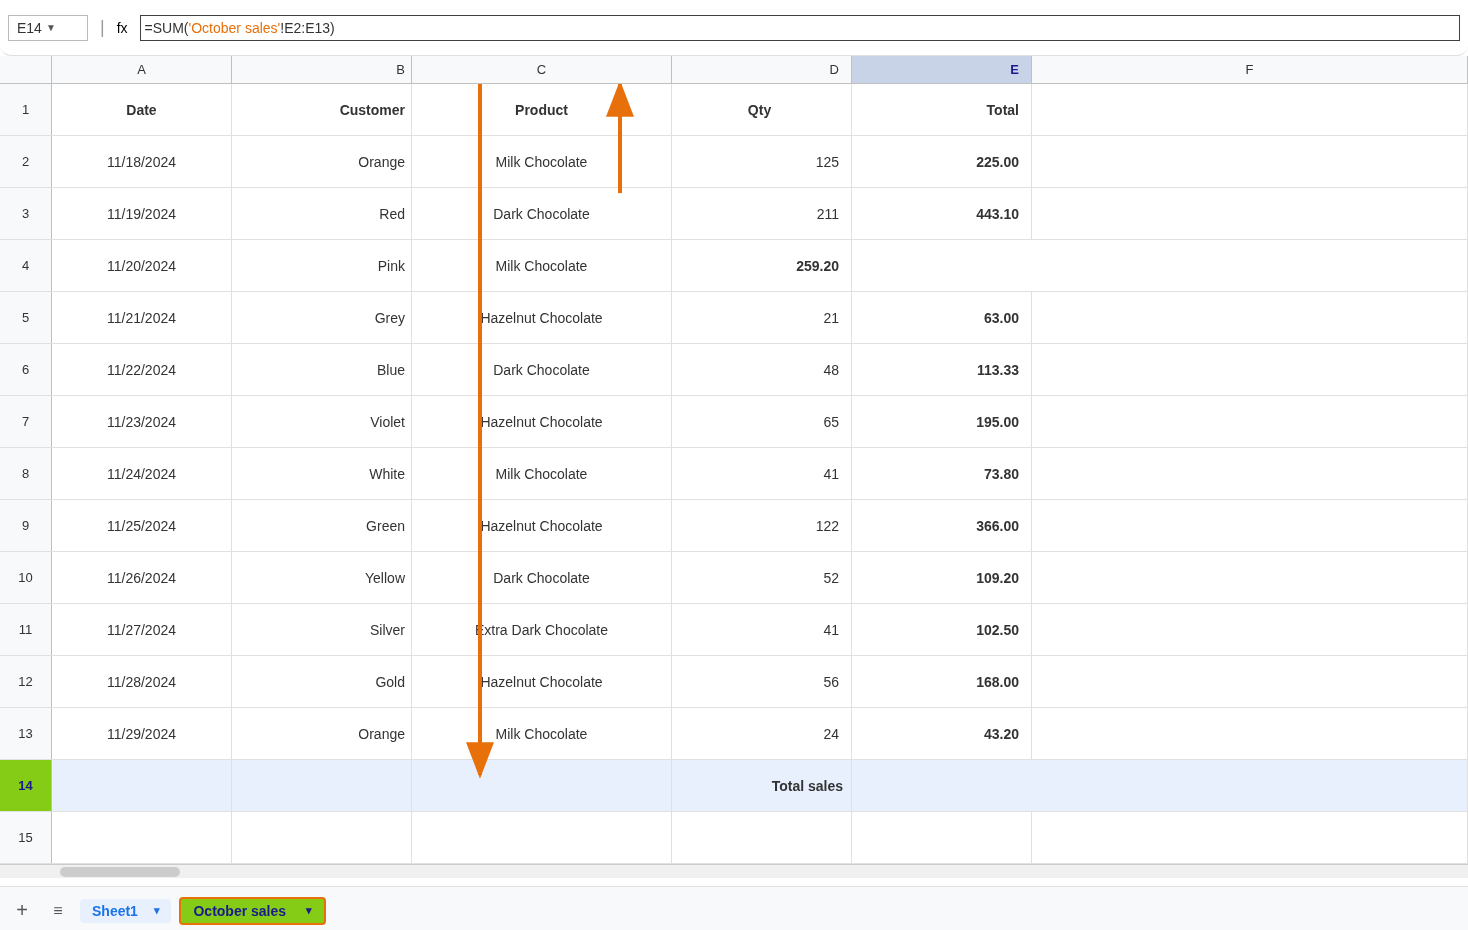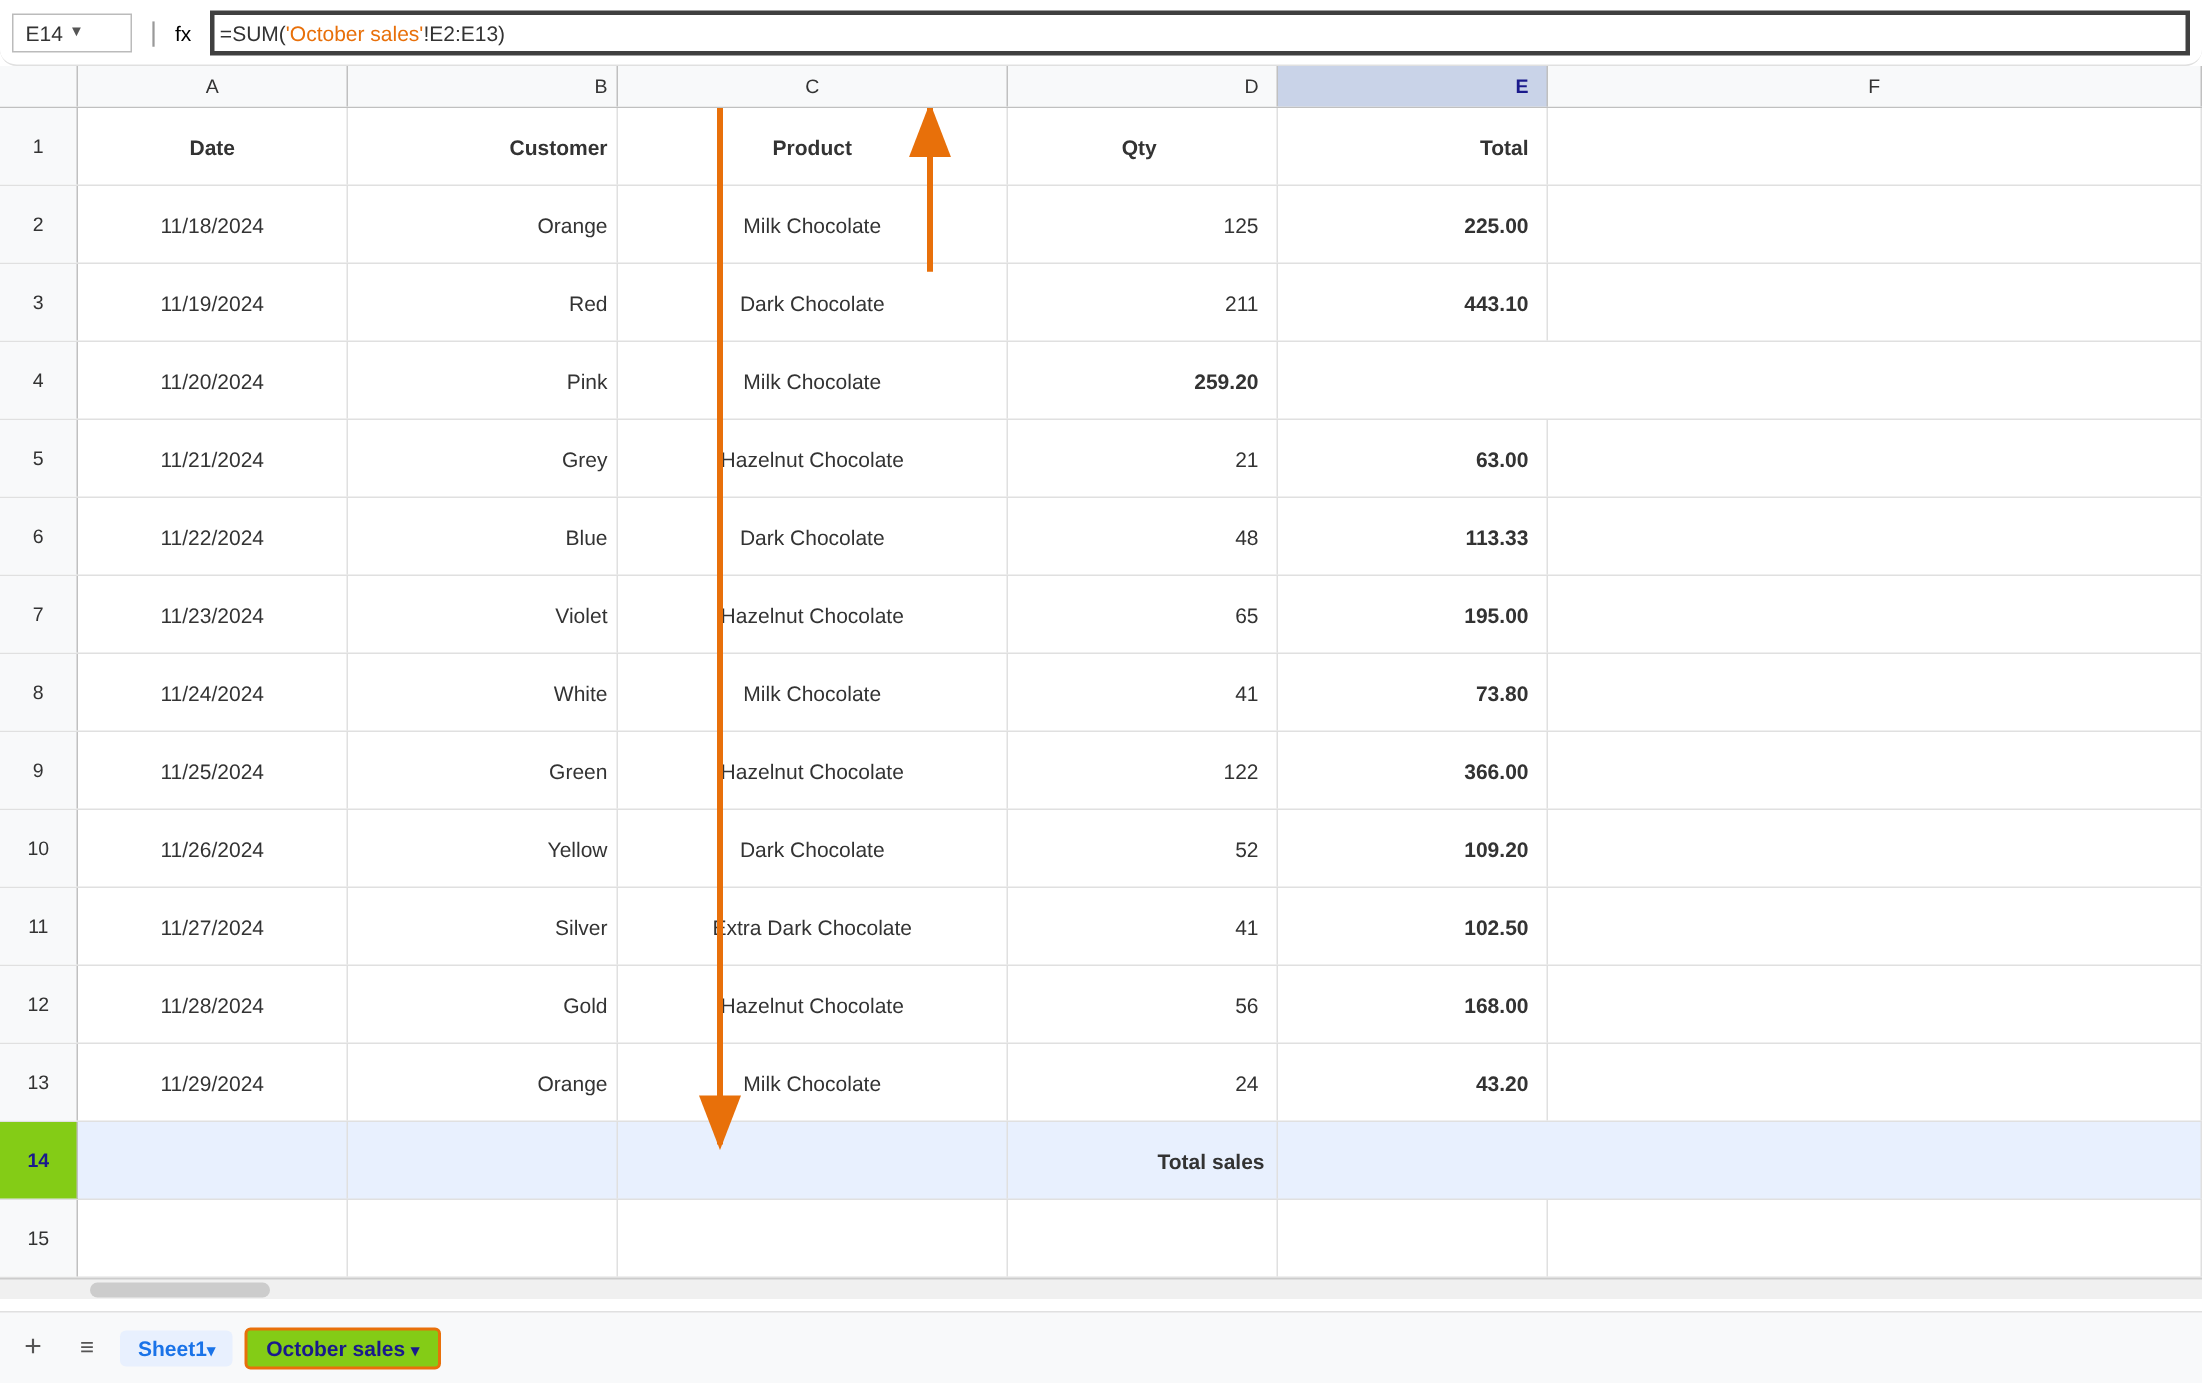--- a/index.html
+++ b/index.html
@@ -9,21 +9,21 @@
       background: #fff;
       overflow: hidden;
       width: 1468px;
       height: 930px;
     }
 
     
     .top-bar {
       display: flex;
       align-items: center;
-      height: 44px;
+      height: 56px;
       border-bottom: 1px solid #e0e0e0;
       padding: 0 8px;
       gap: 8px;
       border-radius: 11px;
     }
     .cell-ref {
       border: 1px solid #bbb;
       padding: 4px 8px;
       min-width: 80px;
       font-size: 14px;
@@ -44,21 +44,21 @@
       font-size: 18px;
       margin: 0 4px;
     }
     .fx-label {
       color: #000000;
       font-size: 14px;
       margin-right: 4px;
     }
     .formula-bar {
       flex: 1;
-      border: 3px solid #404040;
+      border: 1px solid #404040;
       padding: 4px 4px;
       font-size: 14px;
       color: #333;
       background: #fff;
     }
 
     
     .spreadsheet {
       display: flex;
       flex-direction: column;
@@ -196,22 +196,22 @@
       display: flex;
       align-items: center;
       justify-content: center;
       font-size: 16px;
       color: #555;
       cursor: pointer;
     }
 
     .tab {
       display: flex;
-      align-items: flex-end;
-      gap: 0;
+      align-items: center;
+      gap: 16px;
       padding: 4px 12px;
       border-radius: 4px;
       cursor: pointer;
       font-size: 14px;
     }
 
     .tab.sheet1 {
       background: #e8f0fe;
       color: #1a73e8;
       font-weight: bold;

